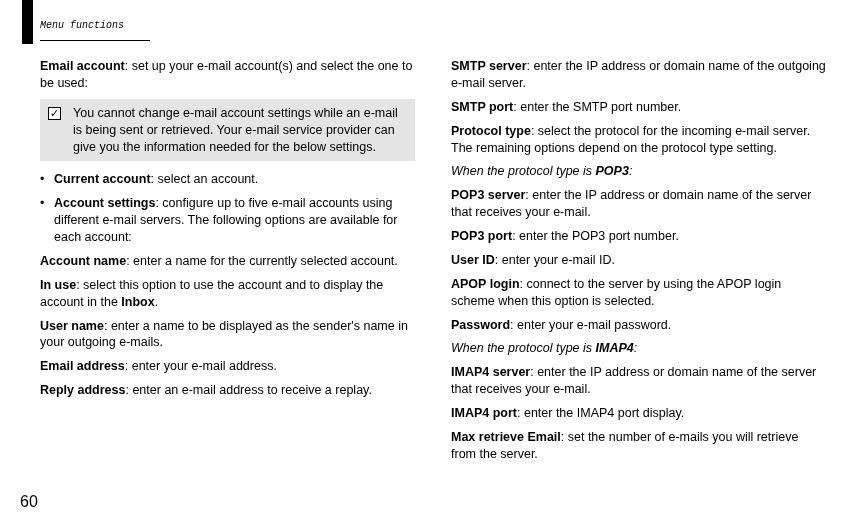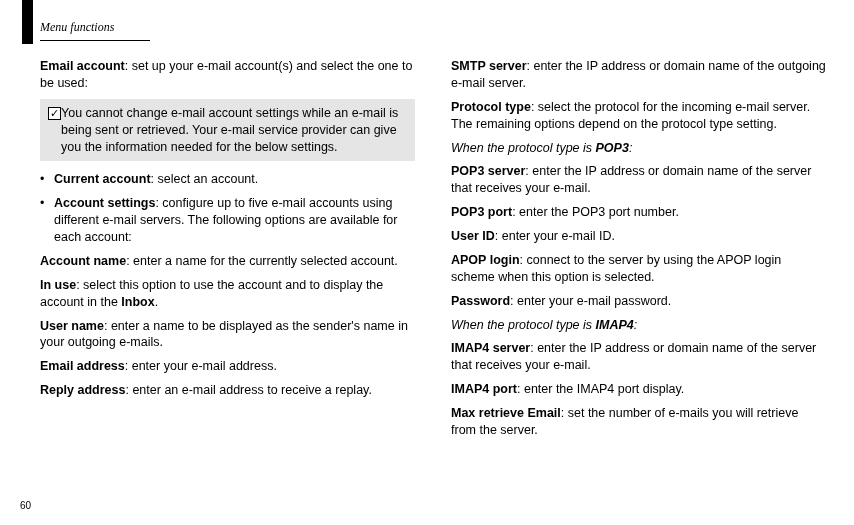--- a/index.html
+++ b/index.html
@@ -21,22 +21,22 @@
   .tab {
     position: absolute;
     left: -18px;
     top: -20px;
     width: 11px;
     height: 44px;
     background: #000;
   }
   .header-title {
     font-style: italic;
-    font-family: Liberation Serif, serif;
-    font-size: 12px;
+    font-family: Liberation Mono, monospace;
+    font-size: 10px;
     position: absolute;
     left: 0;
     top: 0;
   }
   .header-rule {
     position: absolute;
     left: 0;
     top: 20px;
     width: 110px;
     border-top: 1px solid #000;
@@ -48,21 +48,21 @@
   .col {
     flex: 1;
     line-height: 1.35;
   }
   .para { margin-bottom: 7px; }
   .note {
     background: #e5e5e5;
     padding: 6px 8px 6px 8px;
     display: flex;
     align-items: flex-start;
-    gap: 0;
+    gap: 12px;
     margin-bottom: 10px;
   }
   .note-icon {
     flex-shrink: 0;
     width: 13px;
     height: 13px;
     border: 1px solid #000;
     position: relative;
     margin-top: 2px;
     background: #fff;
@@ -82,21 +82,21 @@
     width: 14px;
     flex-shrink: 0;
   }
   .indent {
     margin-bottom: 7px;
   }
   .pnum {
     position: absolute;
     left: 20px;
     bottom: 14px;
-    font-size: 10px;
+    font-size: 16px;
   }
   b { font-weight: bold; }
   i { font-style: italic; }
 </style>
 </head>
 <body>
 
 <div class="header">
   <div class="tab"></div>
   <div class="header-title">Menu functions</div>
@@ -147,20 +147,23 @@
     </div>
 
   </div>
 
   <div class="col">
 
     <div class="para">
       <b>SMTP server</b><span>: enter the IP address or domain name of the outgoing e-mail server.</span>
     </div>
 
+    <div class="para">
+      <b>SMTP port</b><span>: enter the SMTP port number.</span>
+    </div>
 
     <div class="para">
       <b>Protocol type</b><span>: select the protocol for the incoming e-mail server. The remaining options depend on the protocol type setting.</span>
     </div>
 
     <div class="para">
       <i>When the protocol type is </i><b><i>POP3</i></b><i>:</i>
     </div>
 
     <div class="para">

